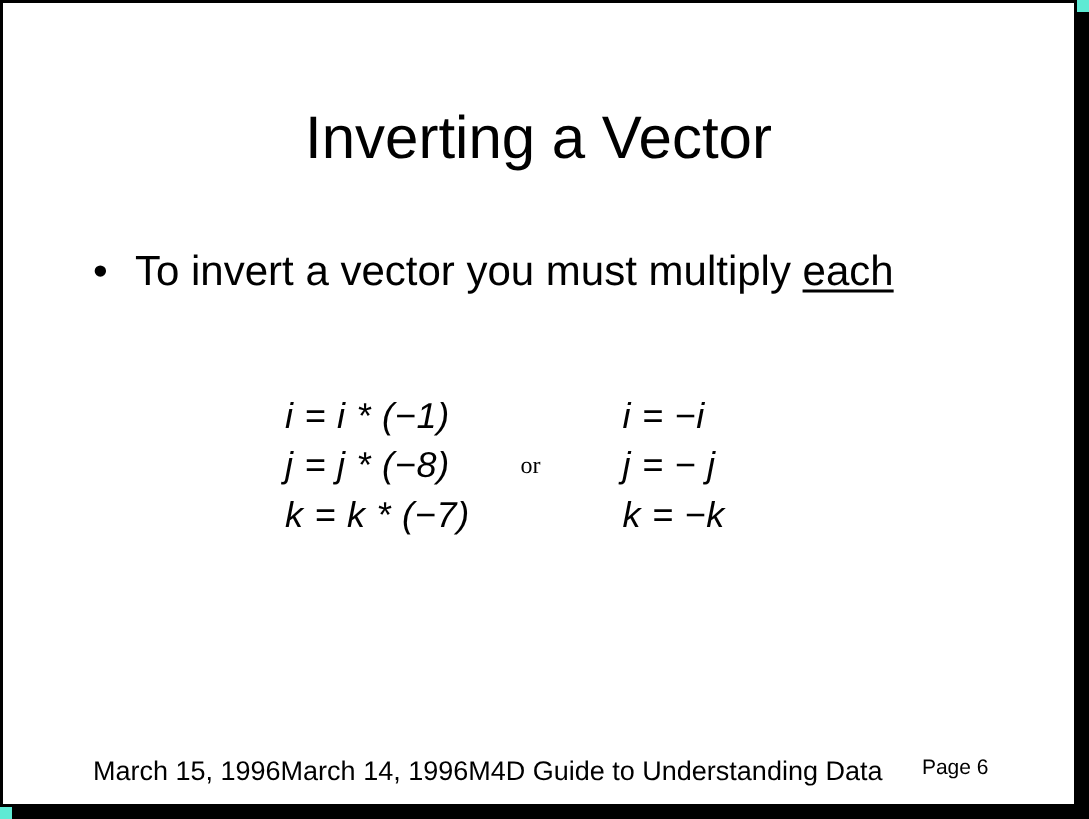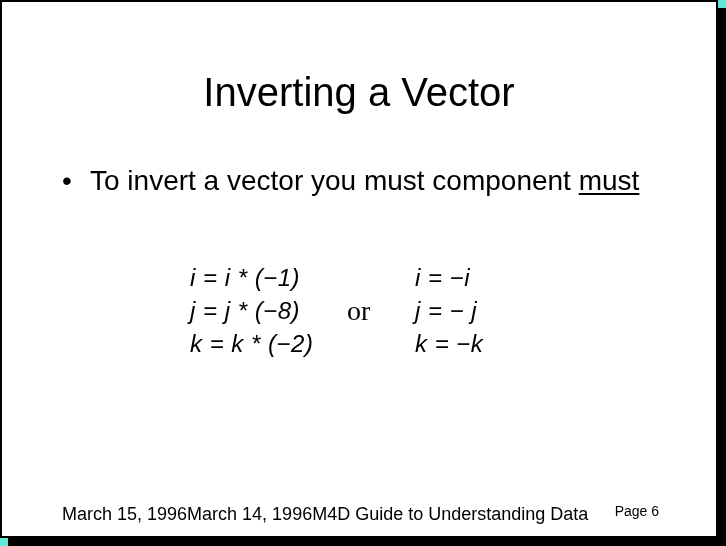--- a/index.html
+++ b/index.html
@@ -81,21 +81,21 @@
   .eq-right  { left: 415px; }
   .eq-row-0  { top: 261px; }
   .eq-row-1  { top: 294px; }
   .eq-row-2  { top: 327px; }
   .eq-connector {
     position: absolute;
     left: 347px;
     top: 294px;
     font-family: "Liberation Serif", serif;
     font-style: normal;
-    font-size: 28px;
+    font-size: 16px;
     line-height: 33px;
   }
   .footer-left {
     position: absolute;
     left: 62px;
     top: 506px;
     font-size: 18px;
     line-height: 17px;
     white-space: nowrap;
   }
@@ -114,26 +114,26 @@
 <div id="page">
 
   <div class="slide-frame"></div>
   <div class="shadow-right"></div>
   <div class="shadow-bottom"></div>
 
   <div class="slide-title">Inverting a Vector</div>
 
   <div class="bullet-block">
     <span class="bullet-marker">•</span>
-    <span>To invert a vector you must component </span><span class="underlined">must</span><br>
+    <span>To invert a vector you must multiply </span><span class="underlined">each</span><br>
   </div>
 
   <span class="equation eq-left eq-row-0">i = i * (−1)</span>
   <span class="equation eq-left eq-row-1">j = j * (−8)</span>
-  <span class="equation eq-left eq-row-2">k = k * (−2)</span>
+  <span class="equation eq-left eq-row-2">k = k * (−7)</span>
 
   <span class="eq-connector">or</span>
 
   <span class="equation eq-right eq-row-1">j = − j</span>
   <span class="equation eq-right eq-row-0">i = −i</span>
   <span class="equation eq-right eq-row-2">k = −k</span>
 
   <div class="footer-left">March 15, 1996March 14, 1996M4D Guide to Understanding Data</div>
   <div class="footer-right">Page 6</div>
 

